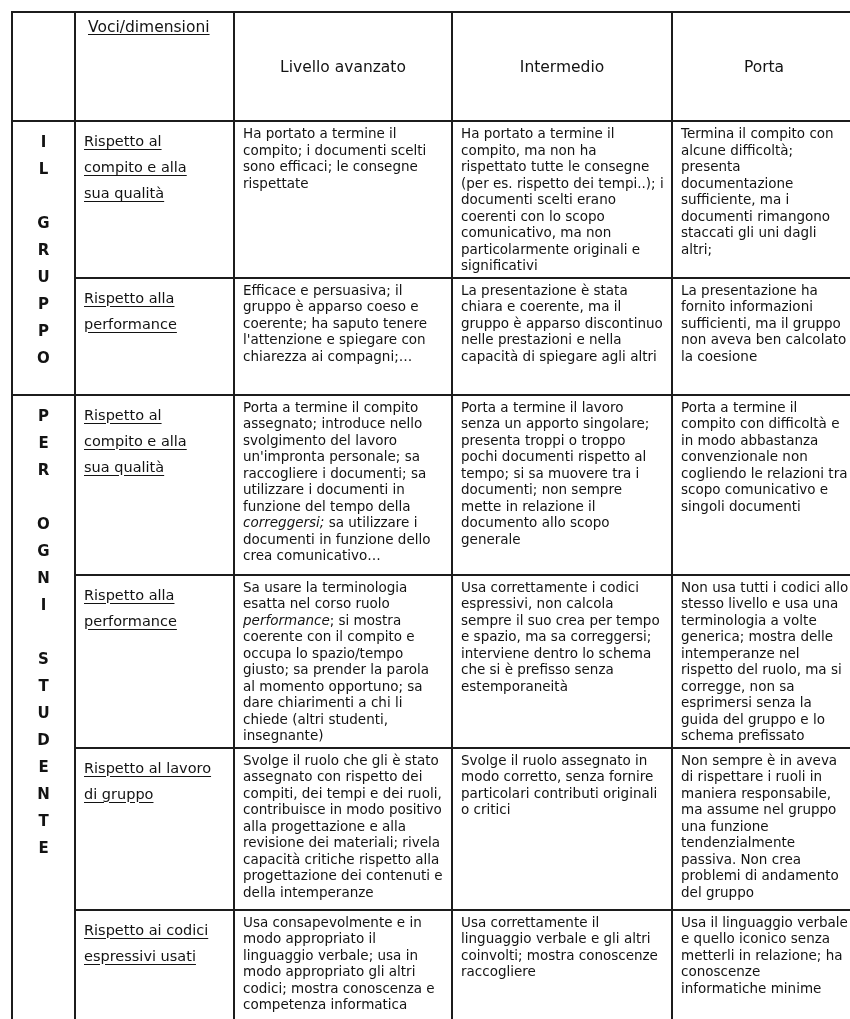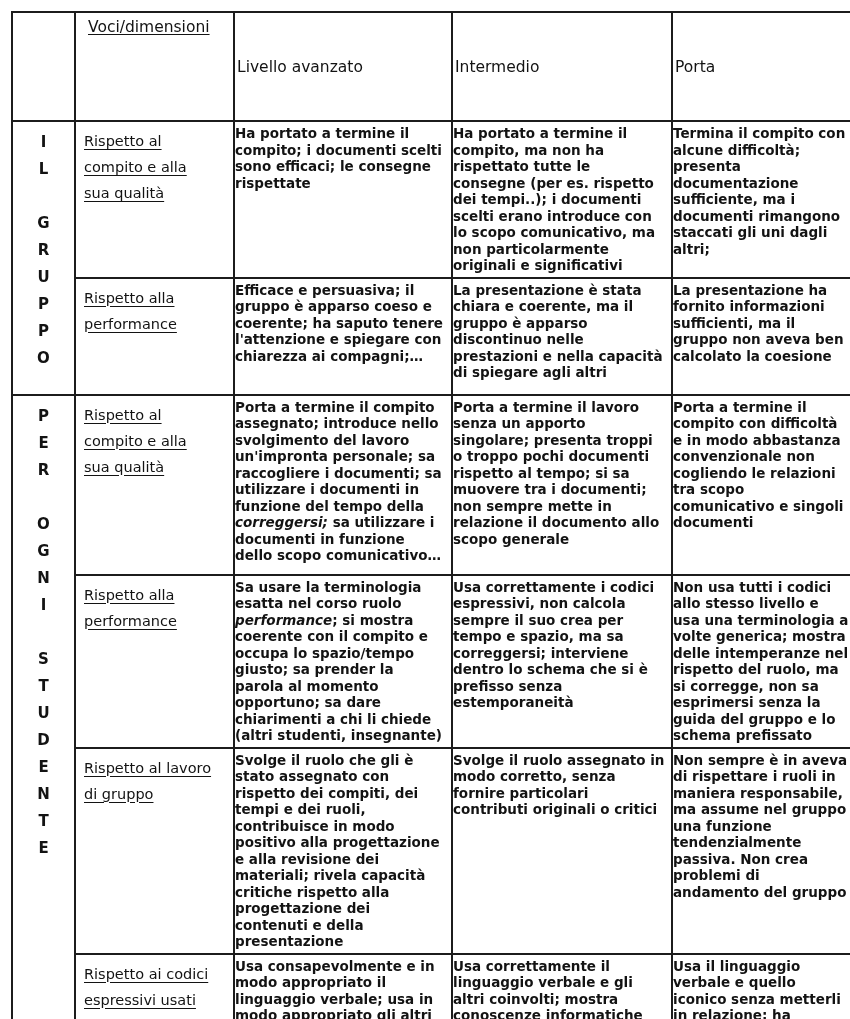--- a/index.html
+++ b/index.html
@@ -35,40 +35,39 @@
   }
   
   td.dim-cell { padding: 4px 4px 4px 12px; }
   .dim-text {
     font-size: 15.5px;
     text-decoration: underline;
     text-underline-offset: 2px;
   }
   
   td.level-header {
-    text-align: left;
+    text-align: center;
     vertical-align: middle;
     font-size: 15.5px;
-    padding: 2px;
+    padding: 16px;
   }
   
   td.crit { padding: 6px 4px 4px 8px; }
   .crit-text {
     font-size: 14.5px;
     line-height: 26px;
     text-decoration: underline;
     text-underline-offset: 3px;
     white-space: pre-line;
   }
   
   td.cell {
-    padding: 3px 6px 3px 0;
+    padding: 3px 6px 3px 8px;
     font-size: 13.5px;
     line-height: 16.5px;
-    font-weight: bold;
   }
   td.cell i { font-style: italic; }
 </style>
 </head>
 <body>
 
 <table class="rubric">
   <colgroup>
     <col style="width:63px">
     <col style="width:159px">
@@ -99,21 +98,21 @@
 P
 P
 O</div>
     </td>
     <td class="crit">
       <span class="crit-text">Rispetto al
 compito e alla
 sua qualità</span>
     </td>
     <td class="cell">Ha portato a termine il compito; i documenti scelti sono efficaci; le consegne rispettate</td>
-    <td class="cell">Ha portato a termine il compito, ma non ha rispettato tutte le consegne (per es. rispetto dei tempi..); i documenti scelti erano introduce con lo scopo comunicativo, ma non particolarmente originali e significativi</td>
+    <td class="cell">Ha portato a termine il compito, ma non ha rispettato tutte le consegne (per es. rispetto dei tempi..); i documenti scelti erano coerenti con lo scopo comunicativo, ma non particolarmente originali e significativi</td>
     <td class="cell">Termina il compito con alcune difficoltà; presenta documentazione sufficiente, ma i documenti rimangono staccati gli uni dagli altri;</td>
   </tr>
   <tr style="height:117px">
     <td class="crit">
       <span class="crit-text">Rispetto alla
 performance</span>
     </td>
     <td class="cell">Efficace e persuasiva; il gruppo è apparso coeso e coerente; ha saputo tenere l'attenzione e spiegare con chiarezza ai compagni;…</td>
     <td class="cell">La presentazione è stata chiara e coerente, ma il gruppo è apparso discontinuo nelle prestazioni e nella capacità di spiegare agli altri</td>
     <td class="cell">La presentazione ha fornito informazioni sufficienti, ma il gruppo non aveva ben calcolato la coesione</td>
@@ -137,45 +136,45 @@
 E
 N
 T
 E</div>
     </td>
     <td class="crit">
       <span class="crit-text">Rispetto al
 compito e alla
 sua qualità</span>
     </td>
-    <td class="cell"><span>Porta a termine il compito assegnato; introduce nello svolgimento del lavoro un'impronta personale; sa raccogliere i documenti; sa utilizzare i  documenti in funzione del tempo della </span><i>correggersi;</i><span> sa utilizzare i documenti in funzione dello scopo comunicativo…</span></td>
+    <td class="cell"><span>Porta a termine il compito assegnato; introduce nello svolgimento del lavoro un'impronta personale; sa raccogliere i documenti; sa utilizzare i  documenti in funzione del tempo della </span><i>correggersi;</i><span> sa utilizzare i documenti in funzione dello crea comunicativo…</span></td>
     <td class="cell">Porta a termine il lavoro senza un apporto singolare; presenta troppi o troppo pochi documenti rispetto al tempo; si sa muovere tra i documenti; non sempre mette in relazione il documento allo scopo generale</td>
     <td class="cell">Porta a termine il compito con difficoltà e in modo abbastanza convenzionale non cogliendo le relazioni tra scopo comunicativo e singoli documenti</td>
   </tr>
   <tr style="height:173px">
     <td class="crit">
       <span class="crit-text">Rispetto alla
 performance</span>
     </td>
     <td class="cell"><span>Sa usare la terminologia esatta nel corso ruolo </span><i>performance</i><span>; si mostra coerente con il compito e occupa lo spazio/tempo giusto; sa prender la parola al momento opportuno; sa dare chiarimenti a chi li chiede (altri studenti, insegnante)</span></td>
     <td class="cell">Usa correttamente i codici espressivi, non calcola sempre il suo crea per tempo e spazio, ma sa correggersi; interviene dentro lo schema che si è prefisso senza estemporaneità</td>
     <td class="cell">Non usa tutti i codici allo stesso livello e usa una terminologia a volte generica; mostra delle intemperanze nel rispetto del ruolo, ma si corregge, non sa esprimersi senza la guida del gruppo e lo schema prefissato</td>
   </tr>
   <tr style="height:162px">
     <td class="crit">
       <span class="crit-text">Rispetto al lavoro
 di gruppo</span>
     </td>
-    <td class="cell">Svolge il ruolo che gli è stato assegnato con rispetto dei compiti, dei tempi e dei ruoli, contribuisce in modo positivo alla progettazione e alla revisione dei materiali; rivela capacità critiche rispetto alla progettazione dei contenuti e della presentazione</td>
+    <td class="cell">Svolge il ruolo che gli è stato assegnato con rispetto dei compiti, dei tempi e dei ruoli, contribuisce in modo positivo alla progettazione e alla revisione dei materiali; rivela capacità critiche rispetto alla progettazione dei contenuti e della intemperanze</td>
     <td class="cell">Svolge il ruolo assegnato in modo corretto, senza fornire particolari contributi originali o critici</td>
     <td class="cell">Non sempre è in aveva di rispettare i ruoli in maniera responsabile, ma assume nel gruppo una funzione tendenzialmente passiva. Non crea problemi di andamento del gruppo</td>
   </tr>
   <tr style="height:111px">
     <td class="crit">
       <span class="crit-text">Rispetto ai codici
 espressivi usati</span>
     </td>
     <td class="cell">Usa consapevolmente e in modo appropriato il linguaggio verbale; usa in modo appropriato gli altri codici; mostra conoscenza e competenza informatica</td>
-    <td class="cell">Usa correttamente il linguaggio verbale e gli altri coinvolti; mostra conoscenze informatiche</td>
+    <td class="cell">Usa correttamente il linguaggio verbale e gli altri coinvolti; mostra conoscenze raccogliere</td>
     <td class="cell">Usa il linguaggio verbale e quello iconico senza metterli in relazione; ha conoscenze informatiche minime</td>
   </tr>
 </tbody>
   </table>
 
 </body></html>

